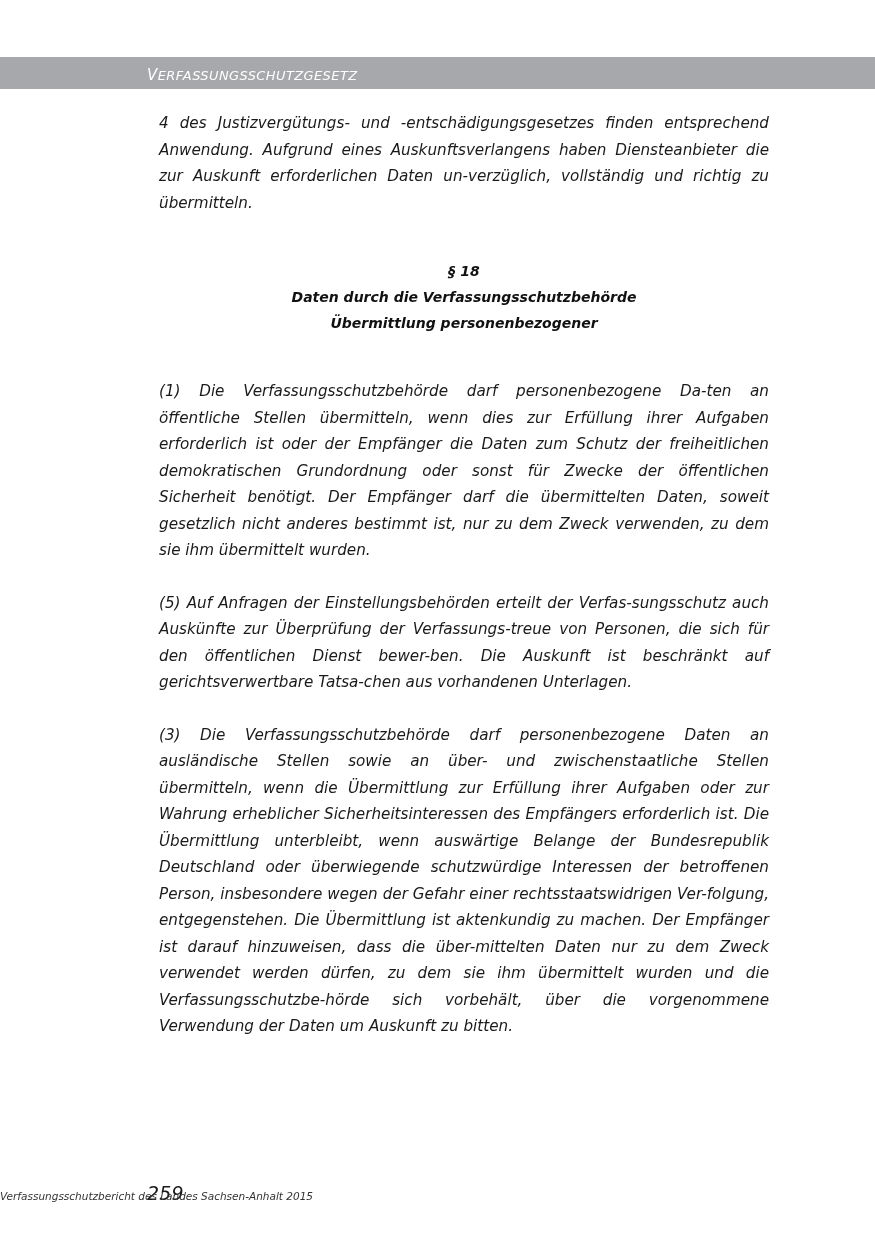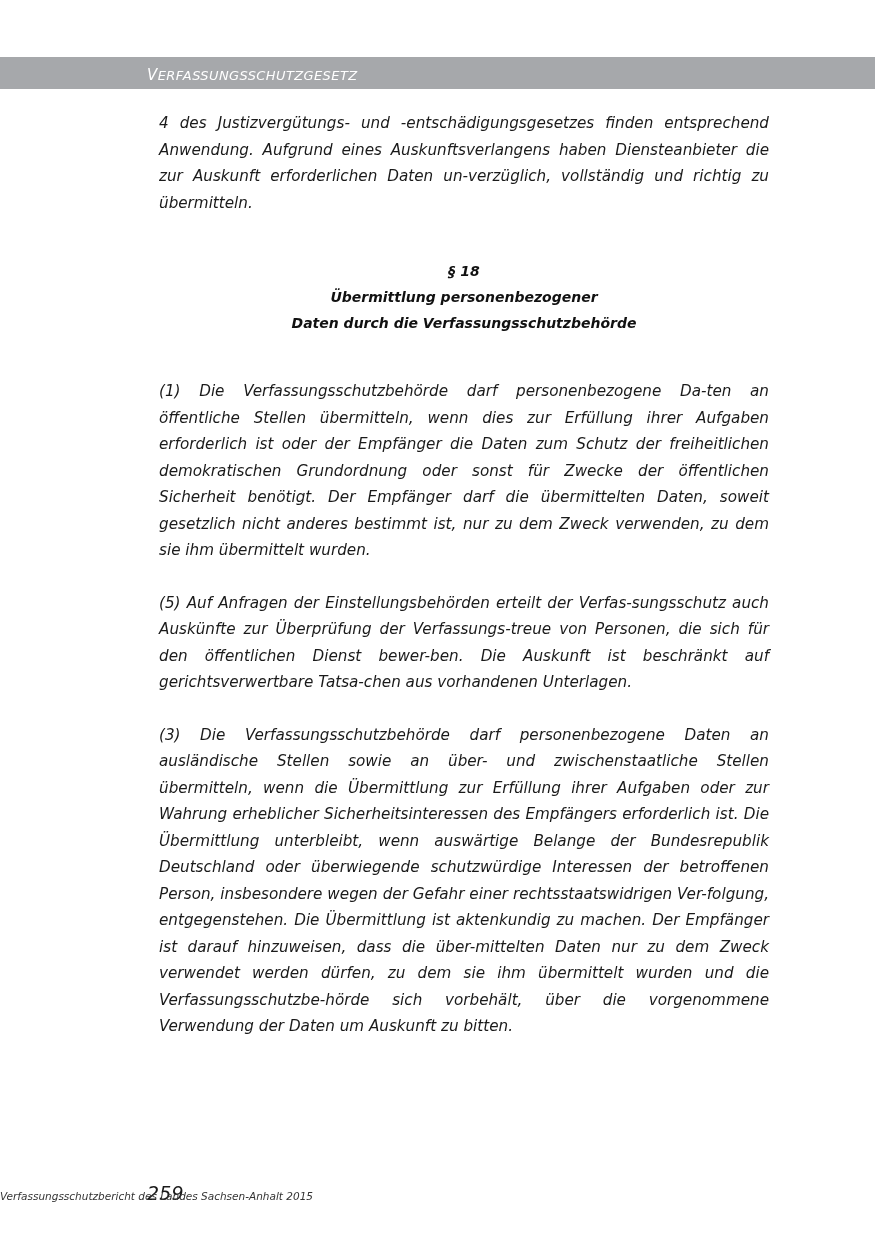--- a/index.html
+++ b/index.html
@@ -101,22 +101,22 @@
   <div class="header-title">Verfassungsschutzgesetz</div>
 
   <div class="content">
 
     <p class="body-text">4 des Justizvergütungs- und -entschädigungsgesetzes finden entsprechend Anwendung. Aufgrund eines Auskunftsverlangens haben Diensteanbieter die zur Auskunft erforderlichen Daten un-verzüglich, vollständig und richtig zu übermitteln.</p>
 
     <div class="gap-big"></div>
 
     <div class="section-head">
       <div>§ 18</div>
+      <div>Daten durch die Verfassungsschutzbehörde</div>
       <div>Übermittlung personenbezogener</div>
-      <div>Daten durch die Verfassungsschutzbehörde</div>
     </div>
 
     <div class="gap-big"></div>
 
     <p class="body-text">(1) Die Verfassungsschutzbehörde darf personenbezogene Da-ten an öffentliche Stellen übermitteln, wenn dies zur Erfüllung ihrer Aufgaben erforderlich ist oder der Empfänger die Daten zum Schutz der freiheitlichen demokratischen Grundordnung oder sonst für Zwecke der öffentlichen Sicherheit benötigt. Der Empfänger darf die übermittelten Daten, soweit gesetzlich nicht anderes bestimmt ist, nur zu dem Zweck verwenden, zu dem sie ihm übermittelt wurden.</p>
 
     <div class="gap-small"></div>
 
     <p class="body-text">(5) Auf Anfragen der Einstellungsbehörden erteilt der Verfas-sungsschutz auch Auskünfte zur Überprüfung der Verfassungs-treue von Personen, die sich für den öffentlichen Dienst bewer-ben. Die Auskunft ist beschränkt auf gerichtsverwertbare Tatsa-chen aus vorhandenen Unterlagen.</p>
 

